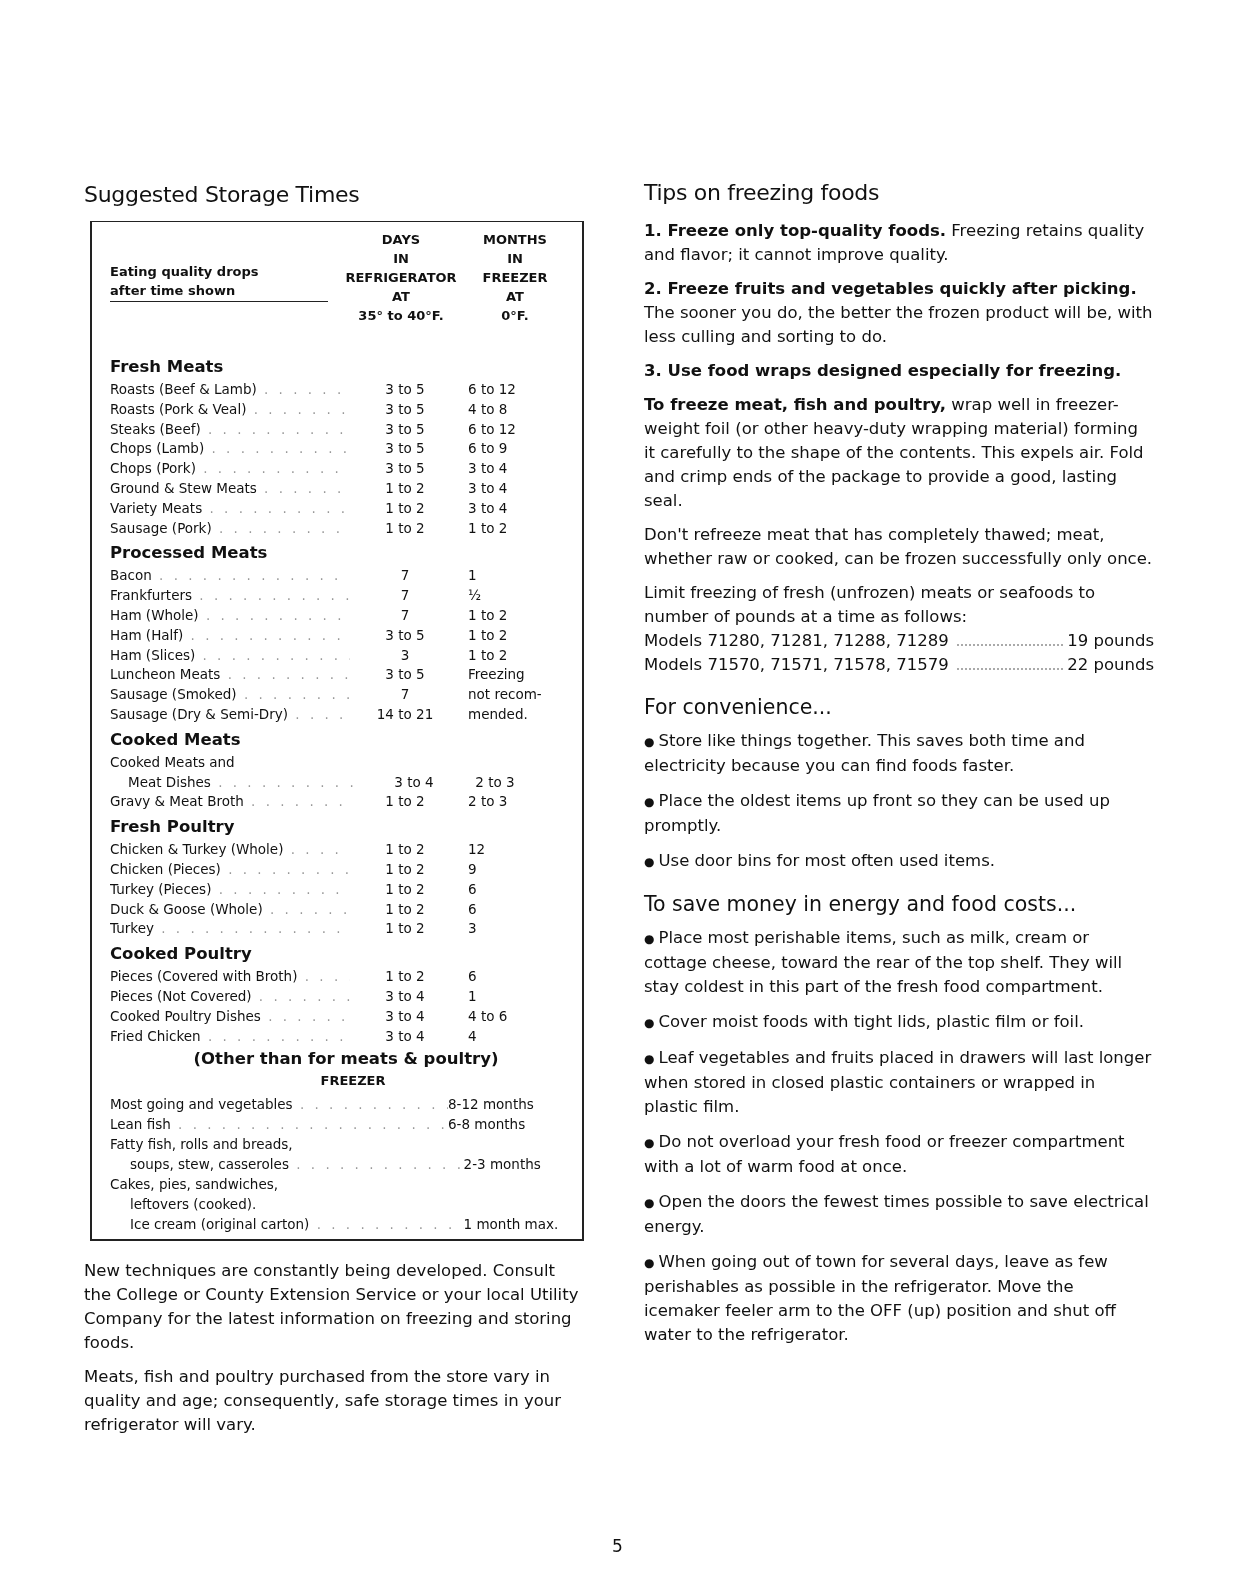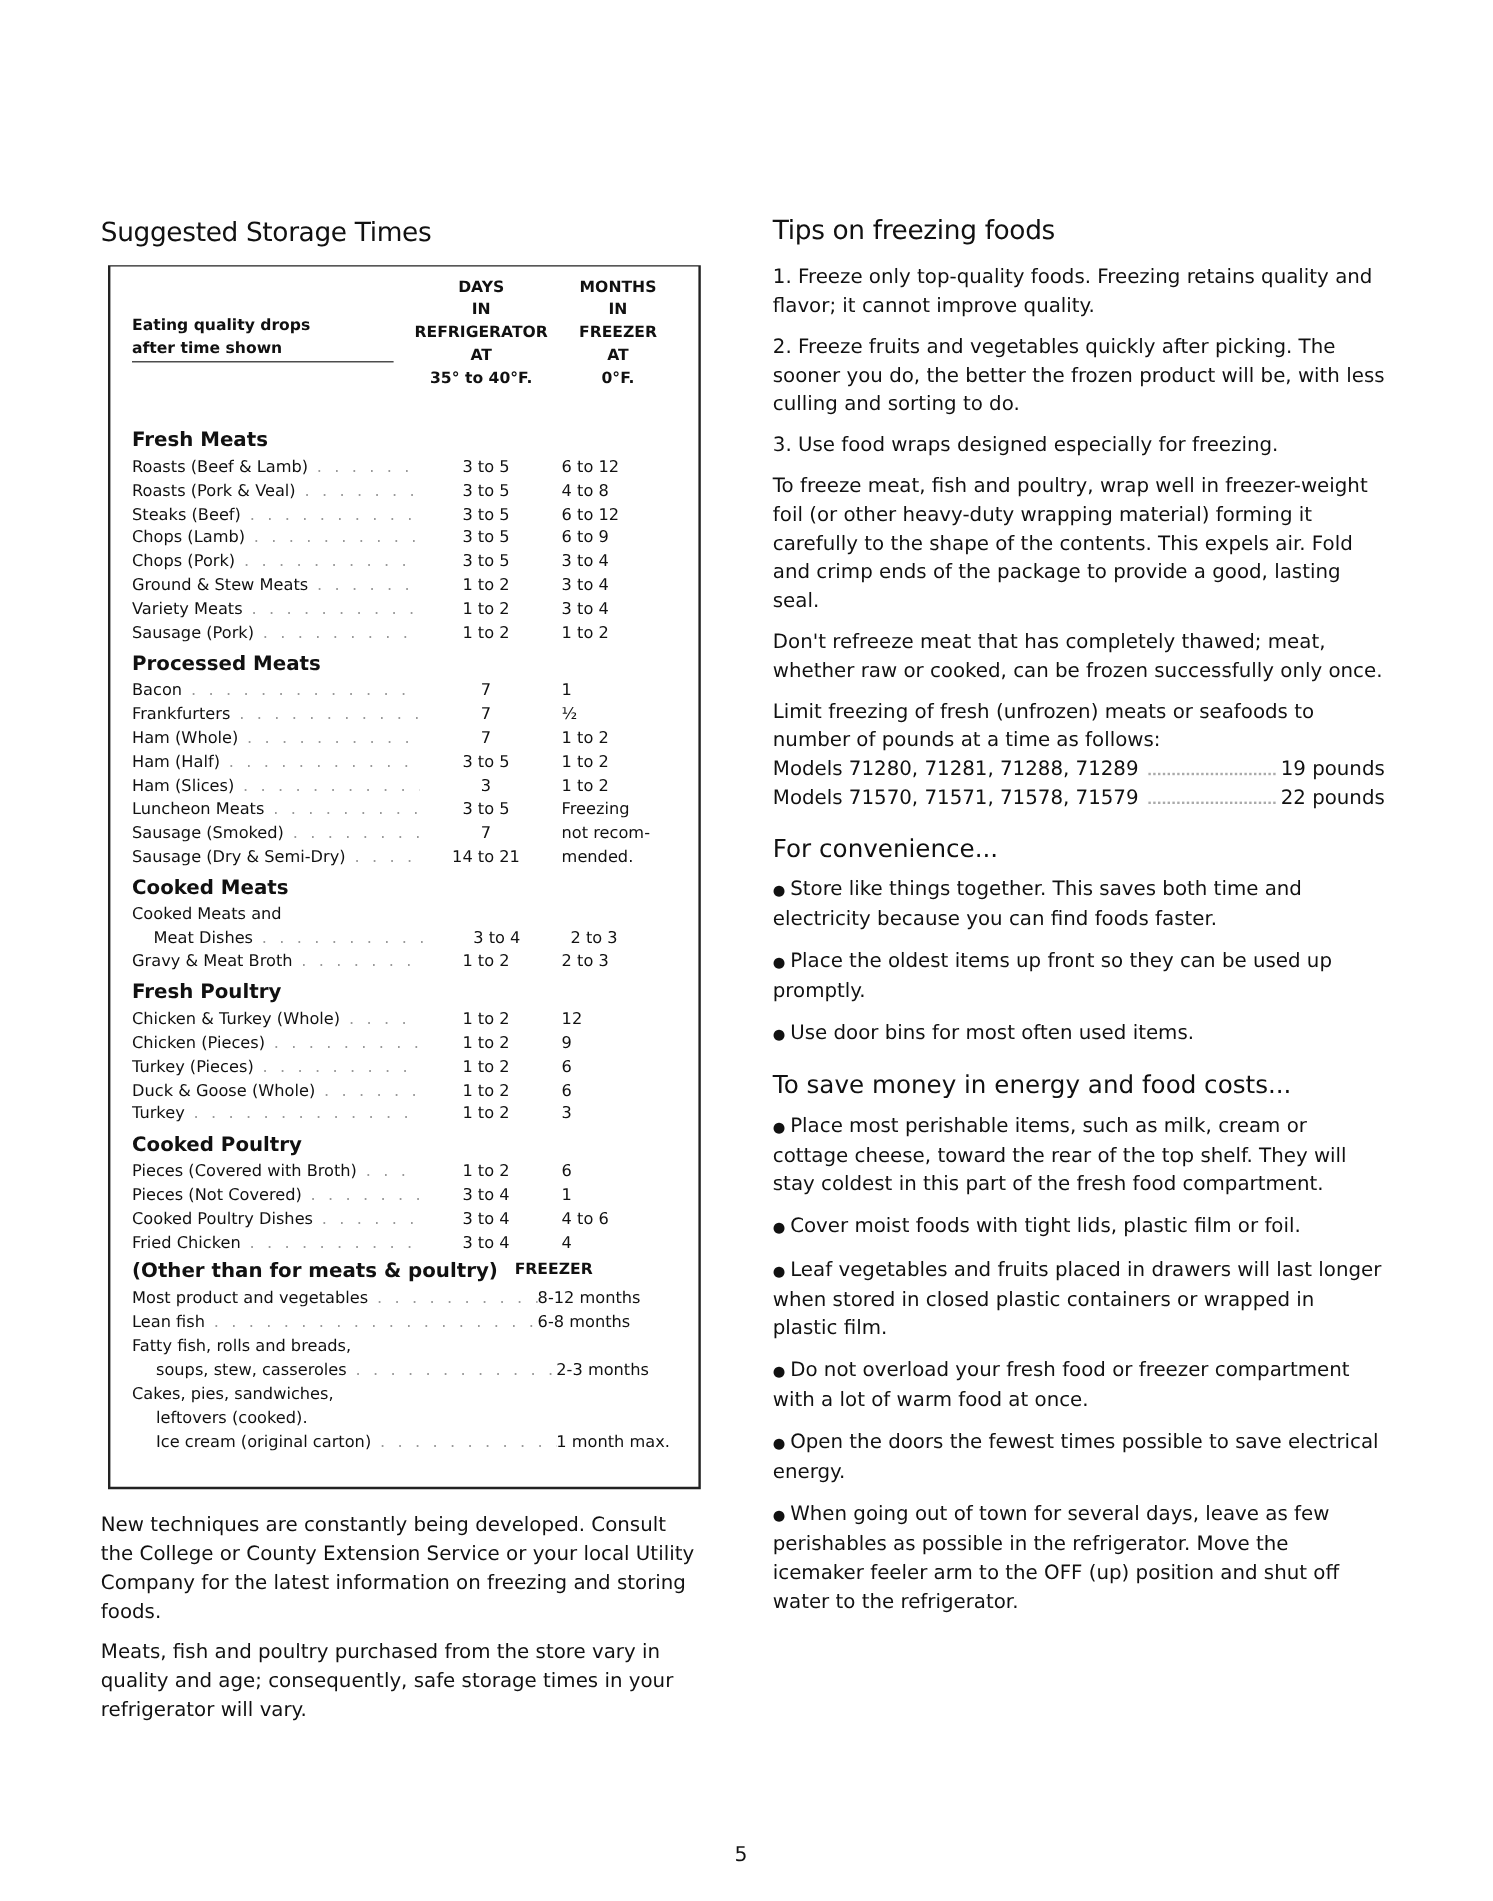--- a/index.html
+++ b/index.html
@@ -21,30 +21,30 @@
   .thead .lbl .line2 { display:block; border-bottom: 1.5px solid #222; padding-bottom: 1px; }
   .thead .days { position: absolute; left: 226px; top: 0; width: 130px; text-align: center; line-height: 19px; }
   .thead .months { position: absolute; left: 360px; top: 0; width: 90px; text-align: center; line-height: 19px; }
   .group-title { font-weight: bold; font-size: 16.5px; margin: 4px 0 2px 0; line-height: 22px; }
   .row { display: flex; font-size: 13.5px; line-height: 19.8px; }
   .row .name { width: 240px; white-space: nowrap; overflow: hidden; }
   .row .name .dots { color: #999; letter-spacing: 3px; }
   .row .days { width: 110px; text-align: center; }
   .row .months { width: 110px; text-align: left; margin-left: 8px; }
   .row .indent { padding-left: 18px; }
-  .other-title { font-weight: bold; font-size: 16.5px; margin: 2px 0 2px 0; line-height: 22px; display: flex; align-items: center; }
+  .other-title { font-weight: bold; font-size: 16.5px; margin: 2px 0 2px 0; line-height: 22px; display: flex; align-items: center; flex-direction: column; }
   .other-title .fz { font-size: 13px; margin-left: 14px; }
   .orow { display: flex; font-size: 13.5px; line-height: 20px; }
   .orow .name { width: 338px; white-space: nowrap; overflow: hidden; }
   .orow .val { width: 120px; }
   .orow .indent { padding-left: 20px; }
   .para { font-size: 16.5px; line-height: 24px; margin: 0 0 10px 0; }
   .notes { margin-top: 18px; width: 500px; }
   .tip { font-size: 16.5px; line-height: 24px; margin: 0 0 10px 0; }
-  .tip b { font-weight: normal; text-align: right; }
+  .tip b { font-weight: bold; text-align: right; }
   .model-row { display: flex; font-size: 16.5px; line-height: 24px; }
   .model-row .m { white-space: nowrap; }
   .model-row .d { flex: 1; border-bottom: 2px dotted #aaa; margin: 0 4px 7px 8px; }
   .sub-title { font-weight: normal; font-size: 20.5px; margin: 18px 0 10px 0; }
   .bullet { font-size: 16.5px; line-height: 24px; margin: 0 0 11px 0; }
   .bullet .dot { font-size: 12px; margin-right: 4px; }
   .page-num { position: absolute; left: 612px; top: 1536px; font-size: 17px; }
 </style>
 </head>
 <body>
@@ -218,21 +218,21 @@
           <div class="days">3 to 4</div>
           <div class="months">4</div>
         </div>
       </div>
     <div class="other-title">
       <span>(Other than for meats &amp; poultry)</span>
       <span class="fz">FREEZER</span>
     </div>
     <div id="other-rows">
         <div class="orow">
-          <div class="name"><span>Most product and vegetables</span><span class="dots" style="color: rgb(153, 153, 153); letter-spacing: 3px;"> . . . . . . . . . . . . . . . . . . . . . .</span></div>
+          <div class="name"><span>Most going and vegetables</span><span class="dots" style="color: rgb(153, 153, 153); letter-spacing: 3px;"> . . . . . . . . . . . . . . . . . . . . . .</span></div>
           <div class="val">8-12 months</div>
         </div>
         <div class="orow">
           <div class="name"><span>Lean fish</span><span class="dots" style="color: rgb(153, 153, 153); letter-spacing: 3px;"> . . . . . . . . . . . . . . . . . . . . . .</span></div>
           <div class="val">6-8 months</div>
         </div>
         <div class="orow">
           <div class="name"><span>Fatty fish, rolls and breads,</span></div>
           <div class="val"></div>
         </div>

